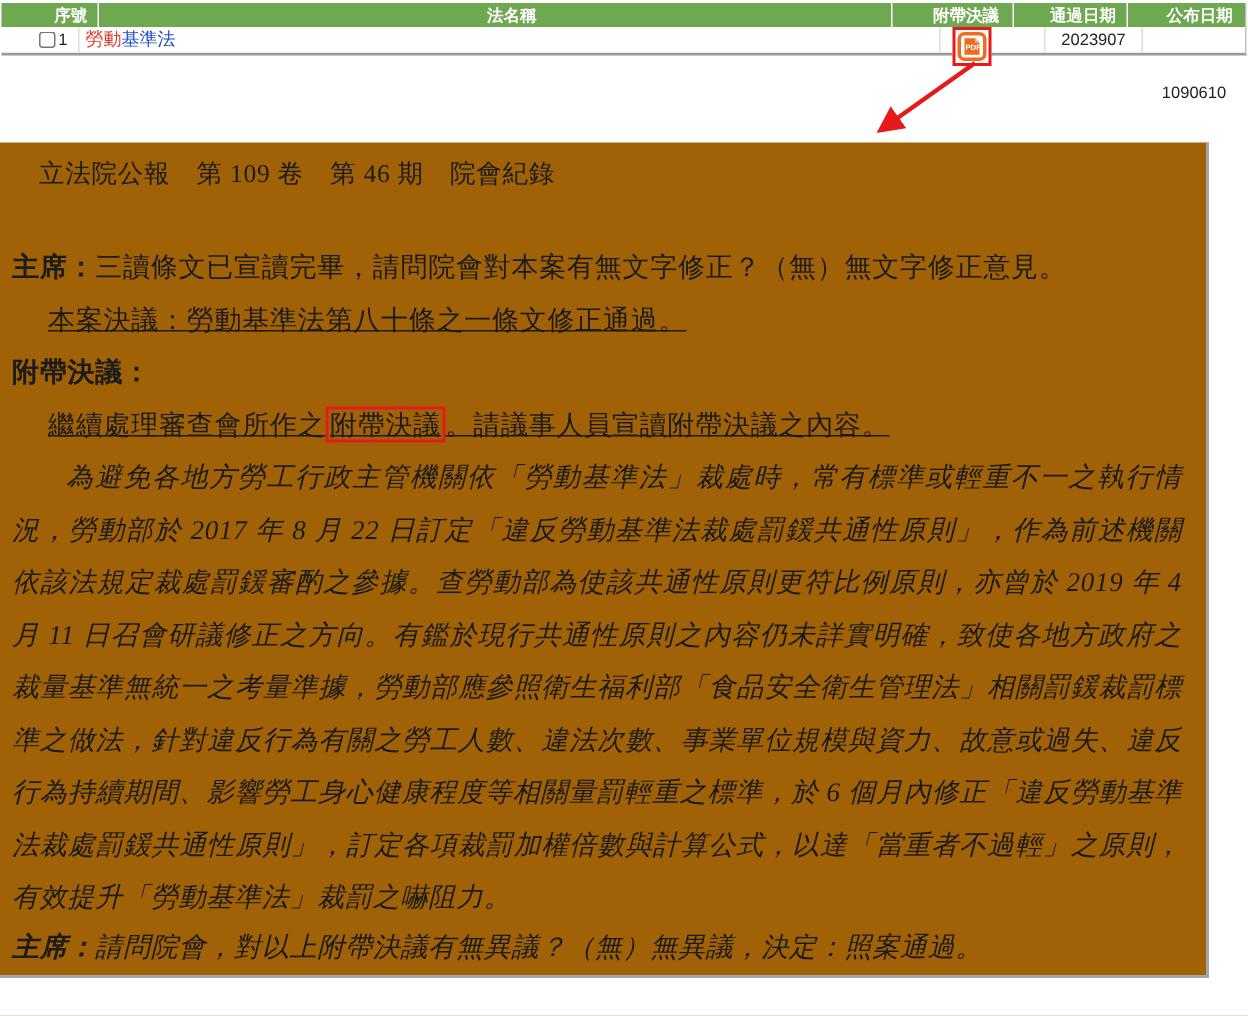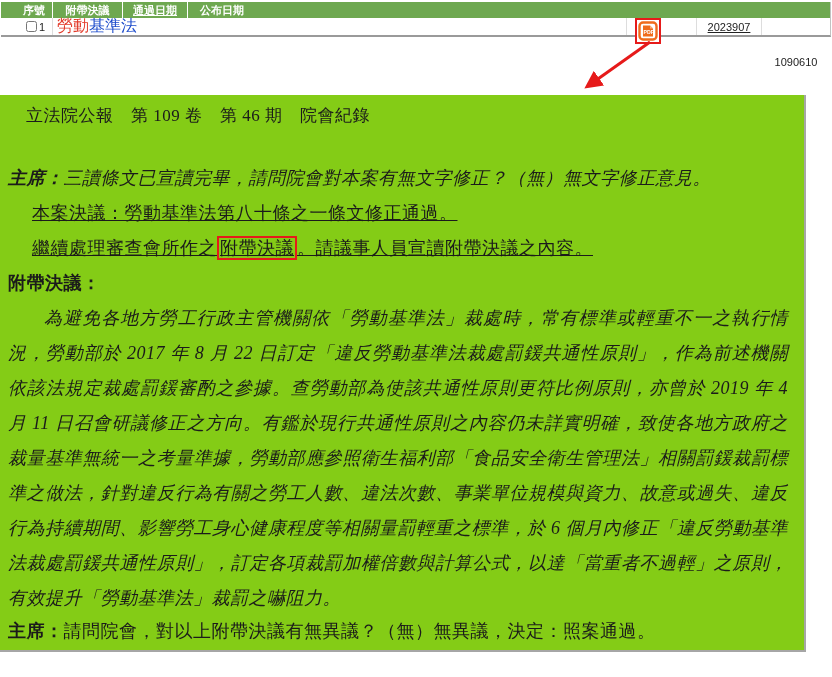--- a/index.html
+++ b/index.html
@@ -4,65 +4,66 @@
 <style>
   html,body{margin:0;padding:0;background:#fff;}
   .screen{position:relative;width:832px;height:677px;background:#fff;overflow:hidden;
           font-family:"Liberation Sans","DejaVu Sans",sans-serif;}
 
   
   .results-table{position:absolute;top:2px;left:1px;width:829px;border-bottom:2px solid #9a9a9a;
                  border-right:1px solid #c2c2c2;box-sizing:content-box;}
   .thead{display:flex;height:16px;background:var(--header-green,#6ea850);}
   .th{color:#fff;font-size:11px;font-weight:bold;display:flex;align-items:center;justify-content:center;
-      box-sizing:border-box;border-right:1px solid #fff;white-space:nowrap;}
+      box-sizing:border-box;border-right:1px solid #fff;white-space:nowrap;margin-left:18px;}
   .th:last-child{border-right:none;font-family:Liberation Serif, serif;}
   .trow{display:flex;height:17px;background:#fff;}
   .td{box-sizing:border-box;border-right:1px solid #ddd;display:flex;align-items:center;font-size:11px;color:#222;}
   .td:last-child{border-right:none;margin-top:44px;}
   .c1{width:52px;justify-content:flex-end;padding-right:7px;}
   .c2{width:574px;padding-left:4px;}
   .c3{width:70px;position:relative;justify-content:center;}
-  .c4{width:65px;justify-content:center;text-decoration:underline;}
+  .c4{width:65px;justify-content:center;}
   .c5{width:68px;justify-content:center;}
   .serial-checkbox{width:11px;height:11px;margin:0 2px 0 0;}
-  .law-link{text-decoration:none;font-size:16px;cursor:pointer;}
+  .law-link{text-decoration:none;font-size:12px;cursor:pointer;}
   .law-hl{color:var(--highlight-red,#e23a2a);}
   .law-rest{color:var(--link-blue,#1b4acb);}
 
   
   .pdf-box{position:absolute;left:8px;top:0px;border:2px solid var(--annotation-red,#e61a1a);
            background:#fff;padding:1px;display:flex;z-index:2;}
   .pdf-svg{display:block;}
 
   
   .arrow-svg{position:absolute;left:572px;top:37px;z-index:3;}
 
   
   .doc{position:absolute;top:95px;left:0;width:806px;height:557px;box-sizing:border-box;
-       border-right:2px solid #a6a6a6;border-bottom:2px solid #a6a6a6;background:#84cc16;
+       border-right:2px solid #a6a6a6;border-bottom:2px solid #a6a6a6;background:#a16207;
        padding:10px 16px 0 8px;color:#1b1b1b;
        font-family:"Liberation Serif","DejaVu Serif",serif;}
   .doc-title{font-size:17px;line-height:22px;margin:0 0 0 18px;letter-spacing:0.5px;}
   .para{font-size:18px;line-height:35px;margin:0;text-align:justify;letter-spacing:0.5px;}
-  .p1{margin-top:34px;font-style:italic;}
+  .p1{margin-top:34px;}
   .p-indent{padding-left:24px;text-decoration:underline;}
   .p-body{text-indent:36px;font-style:italic;}
   .speaker{font-weight:bold;}
   .boxed-term{border:2px solid var(--annotation-red,#e61a1a);padding:0 1px;}
-  .p6{line-height:30px;}
+  .p6{line-height:30px;font-style:italic;}
 </style>
 </head>
 <body>
 
 <div class="screen">
 
   <div class="results-table">
     <div class="thead">
       <div class="th c1">序號</div>
+      <div class="th c2">法名稱</div>
       <div class="th c3">附帶決議</div>
       <div class="th c4">通過日期</div>
       <div class="th c5">公布日期</div>
     </div>
     <div class="trow">
       <div class="td c1">
         <input type="checkbox" class="serial-checkbox" style="">
         <span>1</span>
       </div>
       <div class="td c2">
@@ -94,22 +95,22 @@
     <line x1="78" y1="5" x2="16" y2="49" stroke="#e61a1a" stroke-width="3" marker-end="url(#ah)"></line>
   </svg>
 
   <div class="doc">
     <p class="doc-title">立法院公報　第 109 卷　第 46 期　院會紀錄</p>
 
     <p class="para p1"><span class="speaker">主席：</span><span>三讀條文已宣讀完畢，請問院會對本案有無文字修正？（無）無文字修正意見。</span></p>
 
     <p class="para p-indent">本案決議：勞動基準法第八十條之一條文修正通過。</p>
 
+    <p class="para"><span class="speaker">附帶決議：</span></p>
+
     <p class="para p-indent"><span>繼續處理審查會所作之</span><span class="boxed-term">附帶決議</span><span>。請議事人員宣讀附帶決議之內容。</span></p>
-
-    <p class="para"><span class="speaker">附帶決議：</span></p>
 
     <p class="para p-body">為避免各地方勞工行政主管機關依「勞動基準法」裁處時，常有標準或輕重不一之執行情況，勞動部於 2017 年 8 月 22 日訂定「違反勞動基準法裁處罰鍰共通性原則」，作為前述機關依該法規定裁處罰鍰審酌之參據。查勞動部為使該共通性原則更符比例原則，亦曾於 2019 年 4 月 11 日召會研議修正之方向。有鑑於現行共通性原則之內容仍未詳實明確，致使各地方政府之裁量基準無統一之考量準據，勞動部應參照衛生福利部「食品安全衛生管理法」相關罰鍰裁罰標準之做法，針對違反行為有關之勞工人數、違法次數、事業單位規模與資力、故意或過失、違反行為持續期間、影響勞工身心健康程度等相關量罰輕重之標準，於 6 個月內修正「違反勞動基準法裁處罰鍰共通性原則」，訂定各項裁罰加權倍數與計算公式，以達「當重者不過輕」之原則，有效提升「勞動基準法」裁罰之嚇阻力。</p>
 
     <p class="para p6"><span class="speaker">主席：</span><span>請問院會，對以上附帶決議有無異議？（無）無異議，決定：照案通過。</span></p>
   </div>
 
 </div>
 
 </body></html>

